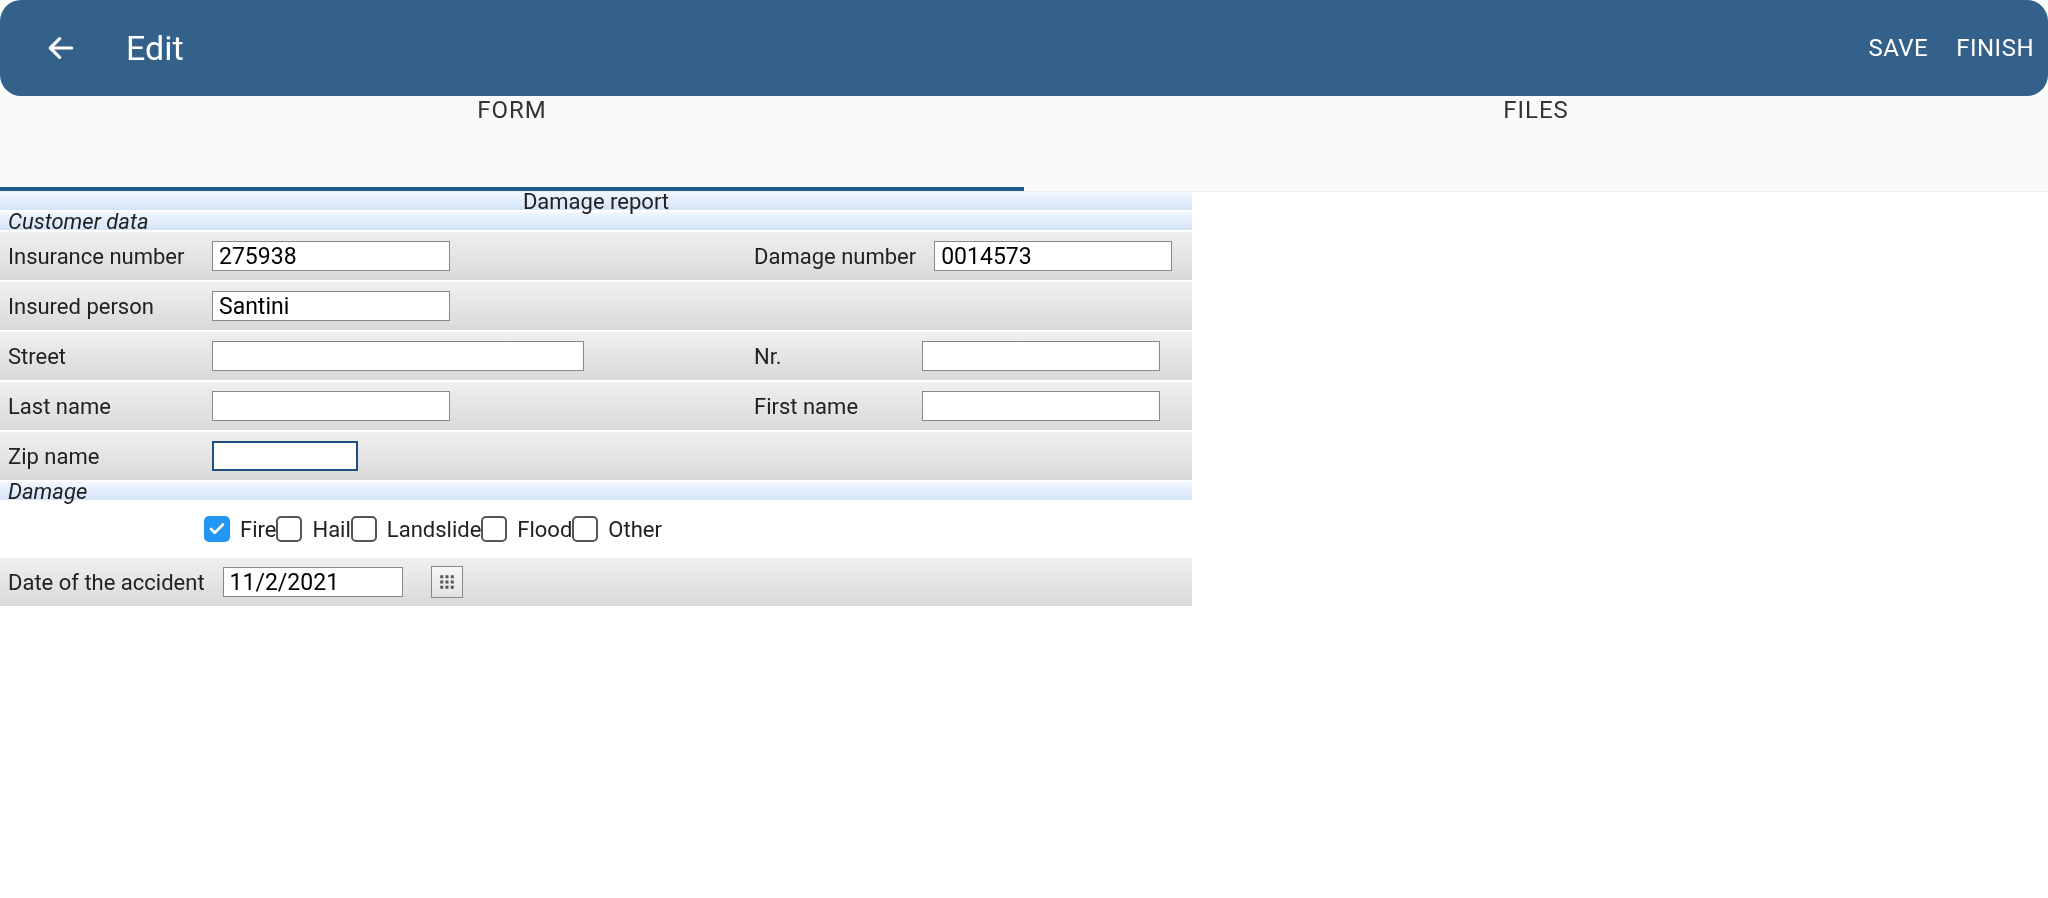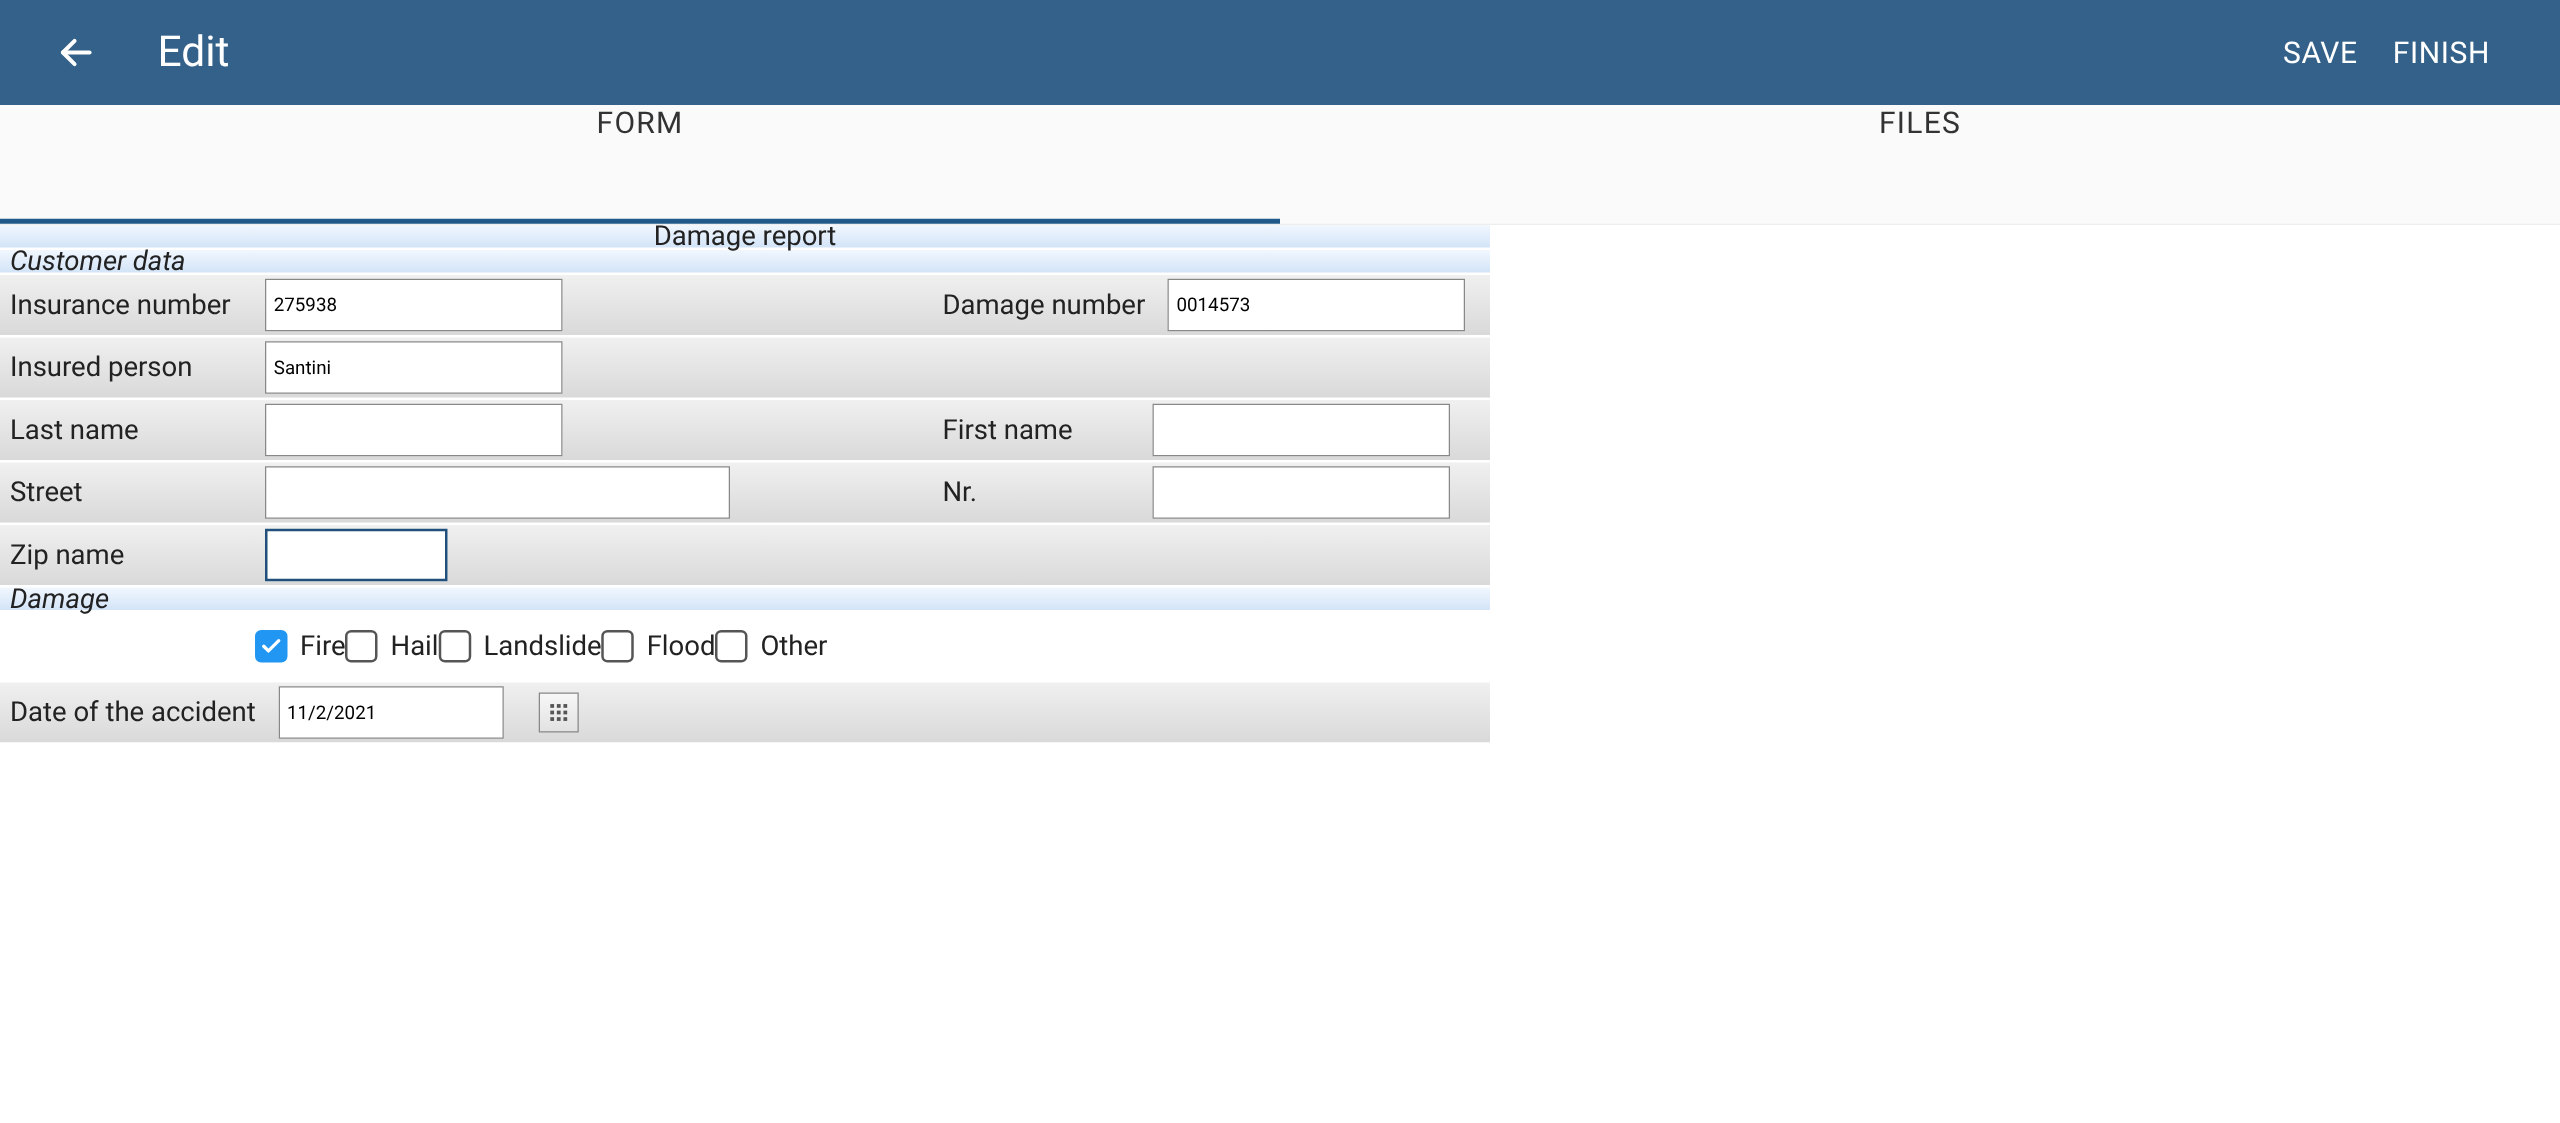--- a/index.html
+++ b/index.html
@@ -19,25 +19,26 @@
     padding: 0;
     width: 2048px;
     font-family: "Segoe UI", Roboto, Arial, sans-serif;
     background: #ffffff;
     color: var(--text-dark);
   }
 
   
   .appbar {
     background: var(--header-blue);
-    height: 84px;
-    display: flex;
-    align-items: center;
-    padding: 0 56px 0 44px;
+    height: 96px;
+    display: flex;
+    align-items: center;
+    padding: 0 14px 0 44px;
     color: #fff;
+    border-radius: 21px;
   }
   .appbar .back {
     width: 34px;
     height: 34px;
     display: flex;
     align-items: center;
     justify-content: center;
     margin-right: 48px;
     cursor: pointer;
   }
@@ -121,24 +122,24 @@
   .row .cell.right {
     width: 430px;
   }
   .label {
     font-size: 22px;
     min-width: 186px;
   }
   .label.short { min-width: 150px; }
 
   input[type=text] {
-    height: 42px;
+    height: 30px;
     border: 1px solid #888;
     background: #fff;
-    font-size: 15px;
+    font-size: 23px;
     padding: 2px 6px;
     font-family: inherit;
   }
   input.w-small { width: 146px; }
   input.w-med   { width: 238px; }
   input.w-long  { width: 372px; }
   input.w-date  { width: 180px; }
   input.focused {
     border: 2px solid var(--focus-border);
     outline: none;
@@ -250,36 +251,36 @@
 
   <div class="row">
     <div class="cell left">
       <span class="label">Insured person</span>
       <input type="text" class="w-med" value="Santini" style="">
     </div>
   </div>
 
   <div class="row">
     <div class="cell left">
+      <span class="label">Street</span>
+      <input type="text" class="w-long" value="" style="">
+    </div>
+    <div class="cell right">
+      <span class="label short">Nr.</span>
+      <input type="text" class="w-med" value="" style="">
+    </div>
+  </div>
+
+  <div class="row">
+    <div class="cell left">
       <span class="label">Last name</span>
       <input type="text" class="w-med" value="" style="">
     </div>
     <div class="cell right">
       <span class="label short">First name</span>
-      <input type="text" class="w-med" value="" style="">
-    </div>
-  </div>
-
-  <div class="row">
-    <div class="cell left">
-      <span class="label">Street</span>
-      <input type="text" class="w-long" value="" style="">
-    </div>
-    <div class="cell right">
-      <span class="label short">Nr.</span>
       <input type="text" class="w-med" value="" style="">
     </div>
   </div>
 
   <div class="row">
     <div class="cell left">
       <span class="label">Zip name</span>
       <input type="text" class="w-small focused" value="" style="">
     </div>
   </div>

